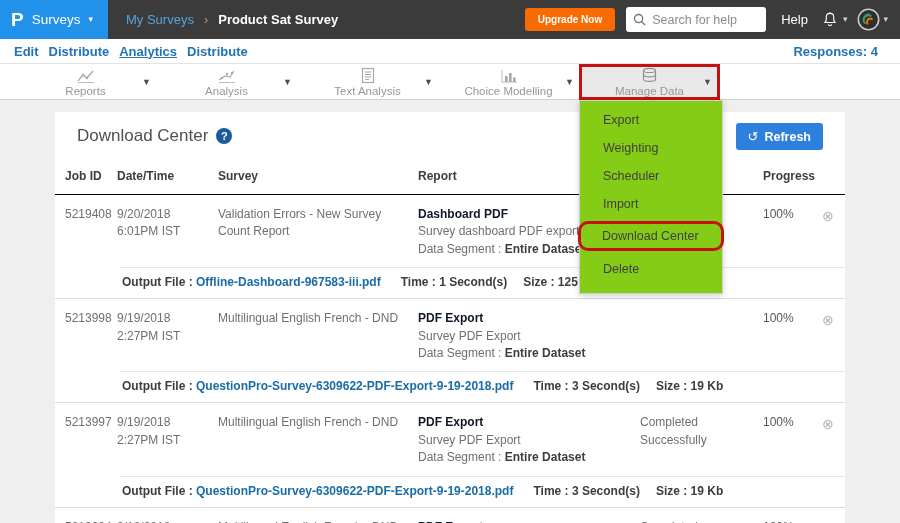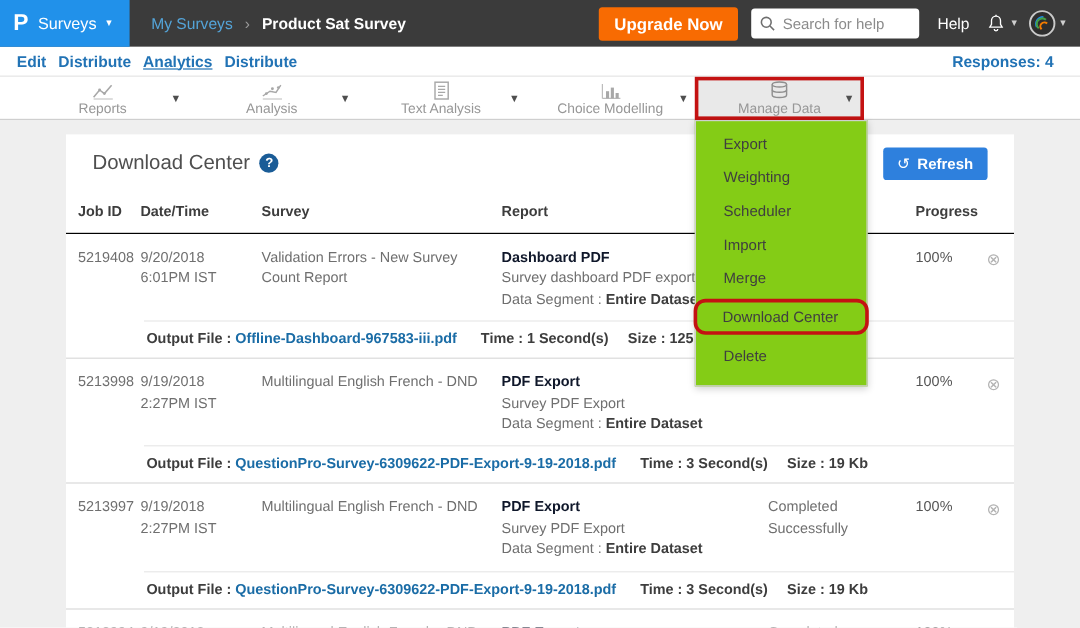--- a/index.html
+++ b/index.html
@@ -11,21 +11,21 @@
   .brand-block { width: 108px; height: 39px; background: #2191ea; display: flex; align-items: center; padding: 0 9px 0 11px; gap: 8px; flex-shrink: 0; cursor: pointer; }
   .brand-logo { color: #fff; font-weight: bold; font-size: 19px; line-height: 1; }
   .brand-label { color: #fff; font-size: 13.5px; }
   .caret { font-size: 9px; line-height: 1; }
   .brand-block .caret { color: #fff; }
   .breadcrumb { display: flex; align-items: center; gap: 10px; margin-left: 18px; font-size: 13px; }
   .bc-link { color: #54a4d8; cursor: pointer; }
   .bc-sep { color: #9a9a9a; font-size: 13px; }
   .bc-current { color: #ffffff; font-weight: 600; }
   .header-right { margin-left: auto; display: flex; align-items: center; padding-right: 12px; }
-  .upgrade-btn { background: #f86b02; color: #fff; font-weight: 700; font-size: 14px; border: none; border-radius: 3px; padding: 6px 13px; cursor: pointer; }
+  .upgrade-btn { background: #f86b02; color: #fff; font-weight: 700; font-size: 10px; border: none; border-radius: 3px; padding: 6px 13px; cursor: pointer; }
   .search-box { margin-left: 11px; background: #fff; border-radius: 3px; height: 25px; width: 140px; display: flex; align-items: center; padding: 0 7px; gap: 6px; }
   .search-box input { border: none; outline: none; font-size: 12.5px; width: 100%; color: #444; font-family: "Liberation Sans", sans-serif; }
   .search-box input::placeholder { color: #8b8b8b; }
   .help-link { color: #fff; font-size: 13px; margin-left: 15px; cursor: pointer; }
   .bell-wrap { margin-left: 13px; display: flex; align-items: center; gap: 4px; cursor: pointer; }
   .bell-wrap .caret, .avatar-wrap .caret { color: #cfcfcf; }
   .avatar-wrap { margin-left: 10px; display: flex; align-items: center; gap: 3px; cursor: pointer; }
 
   
   .nav-row { height: 25px; background: #fff; border-bottom: 1px solid #e2e2e2; display: flex; align-items: center; padding: 0 22px 0 14px; gap: 10px; }
@@ -196,21 +196,20 @@
 <div class="dropdown">
 
     <div class="menu-item">Export</div>
 
     <div class="menu-item">Weighting</div>
 
     <div class="menu-item">Scheduler</div>
 
     <div class="menu-item">Import</div>
 
-    <div class="menu-item">Merge</div>
 
     <div class="menu-item hl">Download Center</div>
 
     <div class="menu-item">Delete</div>
 
 </div>
 
 <div class="panel">
   <div class="panel-head">
     <span class="panel-title">Download Center</span>

